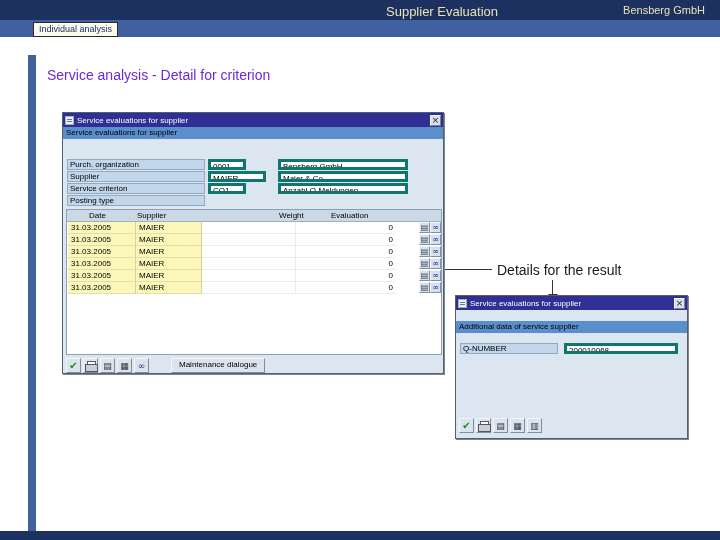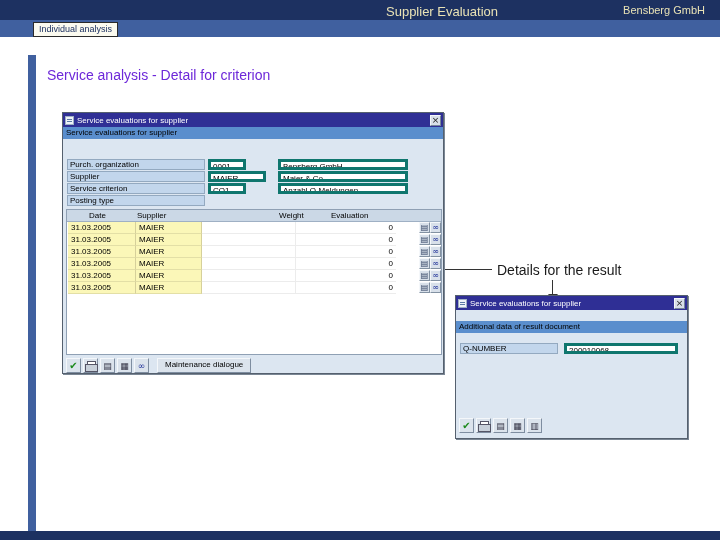--- a/index.html
+++ b/index.html
@@ -60,21 +60,21 @@
   .mainwin .toolbar { top: 245px; }
   .detailwin .toolbar { top: 122px; }
   .tbtn { width: 15px; height: 15px; background: #dbe3ec; border: 1px solid; border-color: #f4f7fa #7e8da0 #7e8da0 #f4f7fa; display: flex; align-items: center; justify-content: center; font-family: "DejaVu Sans", sans-serif; font-size: 9px; color: #334; cursor: default; }
   .i-check::before { content: "\2714"; color: #1c8a1c; font-size: 10px; }
   .i-grid::before { content: "\25a6"; }
   .i-grid2::before { content: "\25a5"; }
   .i-page::before { content: "\25a4"; }
   .printer { position: relative; display: inline-block; width: 11px; height: 10px; }
   .printer::before { content: ""; position: absolute; top: 0; left: 2px; width: 7px; height: 3px; background: #ffffff; border: 1px solid #556; }
   .printer::after { content: ""; position: absolute; top: 3px; left: 0; width: 11px; height: 6px; background: #c8d0da; border: 1px solid #556; }
-  .maintbtn { height: 15px; margin-left: 6px; background: #dbe3ec; border: 1px solid; border-color: #f4f7fa #7e8da0 #7e8da0 #f4f7fa; font-size: 8px; line-height: 12px; padding: 0 7px; color: #000; white-space: nowrap; cursor: default; }
+  .maintbtn { height: 15px; margin-left: 20px; background: #dbe3ec; border: 1px solid; border-color: #f4f7fa #7e8da0 #7e8da0 #f4f7fa; font-size: 8px; line-height: 12px; padding: 0 7px; color: #000; white-space: nowrap; cursor: default; }
 
   
   .connector { position: absolute; left: 445px; top: 269px; width: 47px; height: 1px; background: #333; }
   .ann-text { position: absolute; left: 497px; top: 262px; font-size: 14px; color: #1a1a1a; }
   .arrow-line { position: absolute; left: 552px; top: 280px; width: 1px; height: 14px; background: #333; }
   .arrow-head { position: absolute; left: 548px; top: 294px; width: 0; height: 0; border-left: 5px solid transparent; border-right: 5px solid transparent; border-top: 6px solid #333; }
 </style>
 </head>
 <body>
 
@@ -192,21 +192,21 @@
   <div class="ann-text">Details for the result</div>
   <div class="arrow-line"></div>
   <div class="arrow-head"></div>
 
   <div class="sapwin detailwin">
     <div class="titlebar">
       <span class="winicon"></span>
       <span class="wtitle">Service evaluations for supplier</span>
       <span class="closebtn"><span class="i-close"></span></span>
     </div>
-    <div class="band">Additional data of result document</div>
+    <div class="band">Additional data of service supplier</div>
     <div class="frow" style="top:47px">
       <span class="flabel" style="width:98px">Q-NUMBER</span>
       <span class="fvalue" style="left:104px;width:114px">200010068</span>
     </div>
     <div class="toolbar">
       <span class="tbtn">
           <span class="i-check"></span>
         </span>
       <span class="tbtn">
           <span class="printer"></span>

